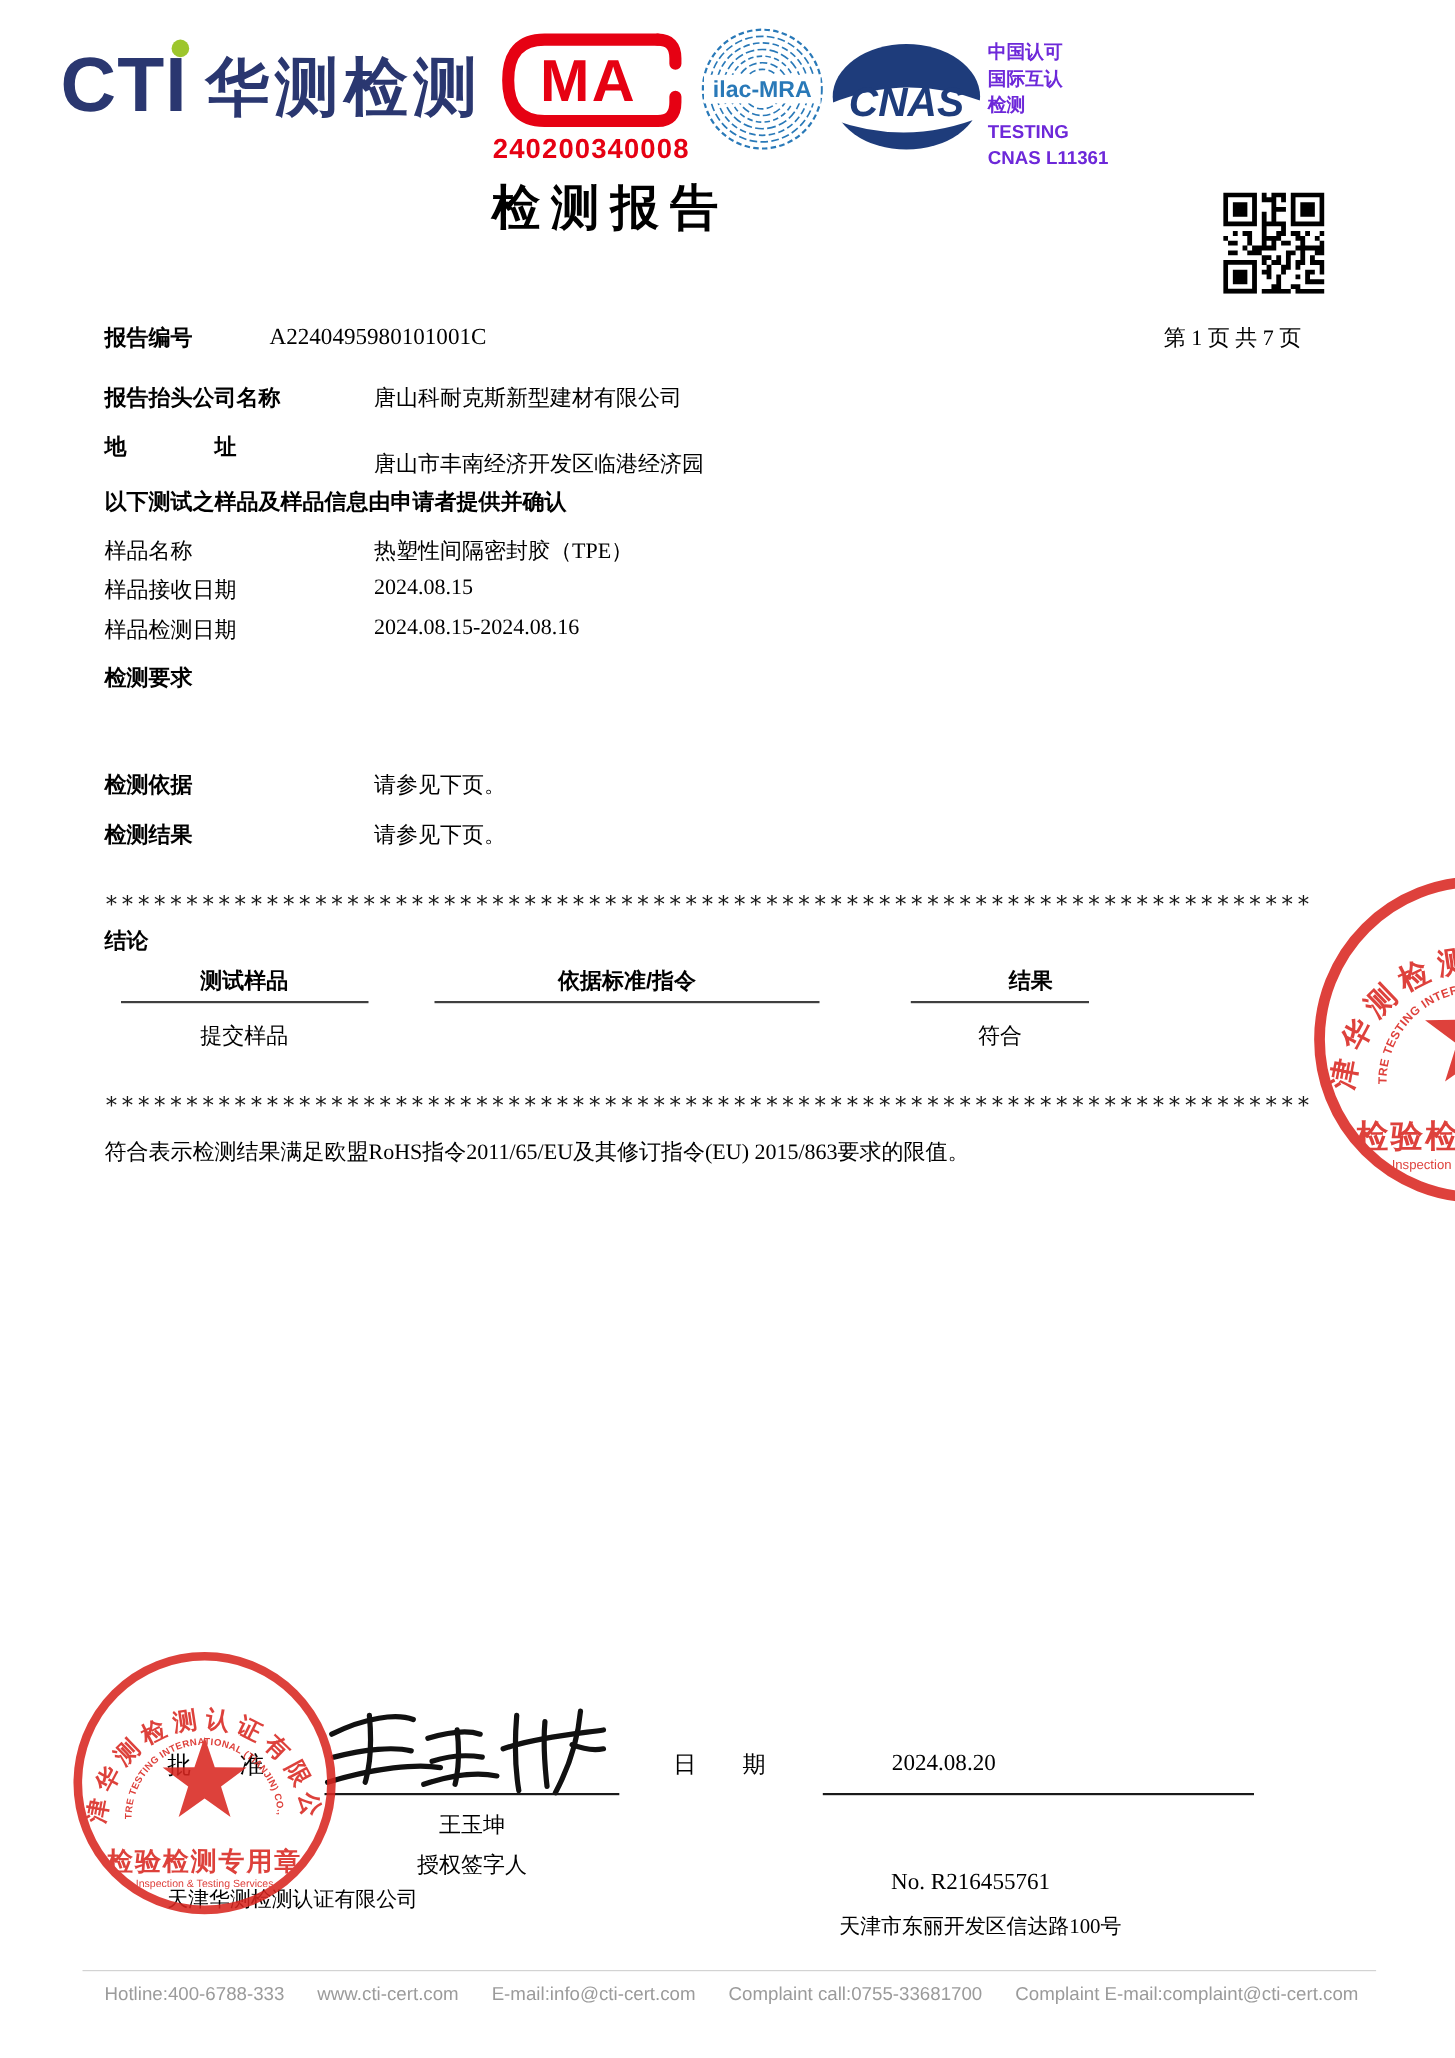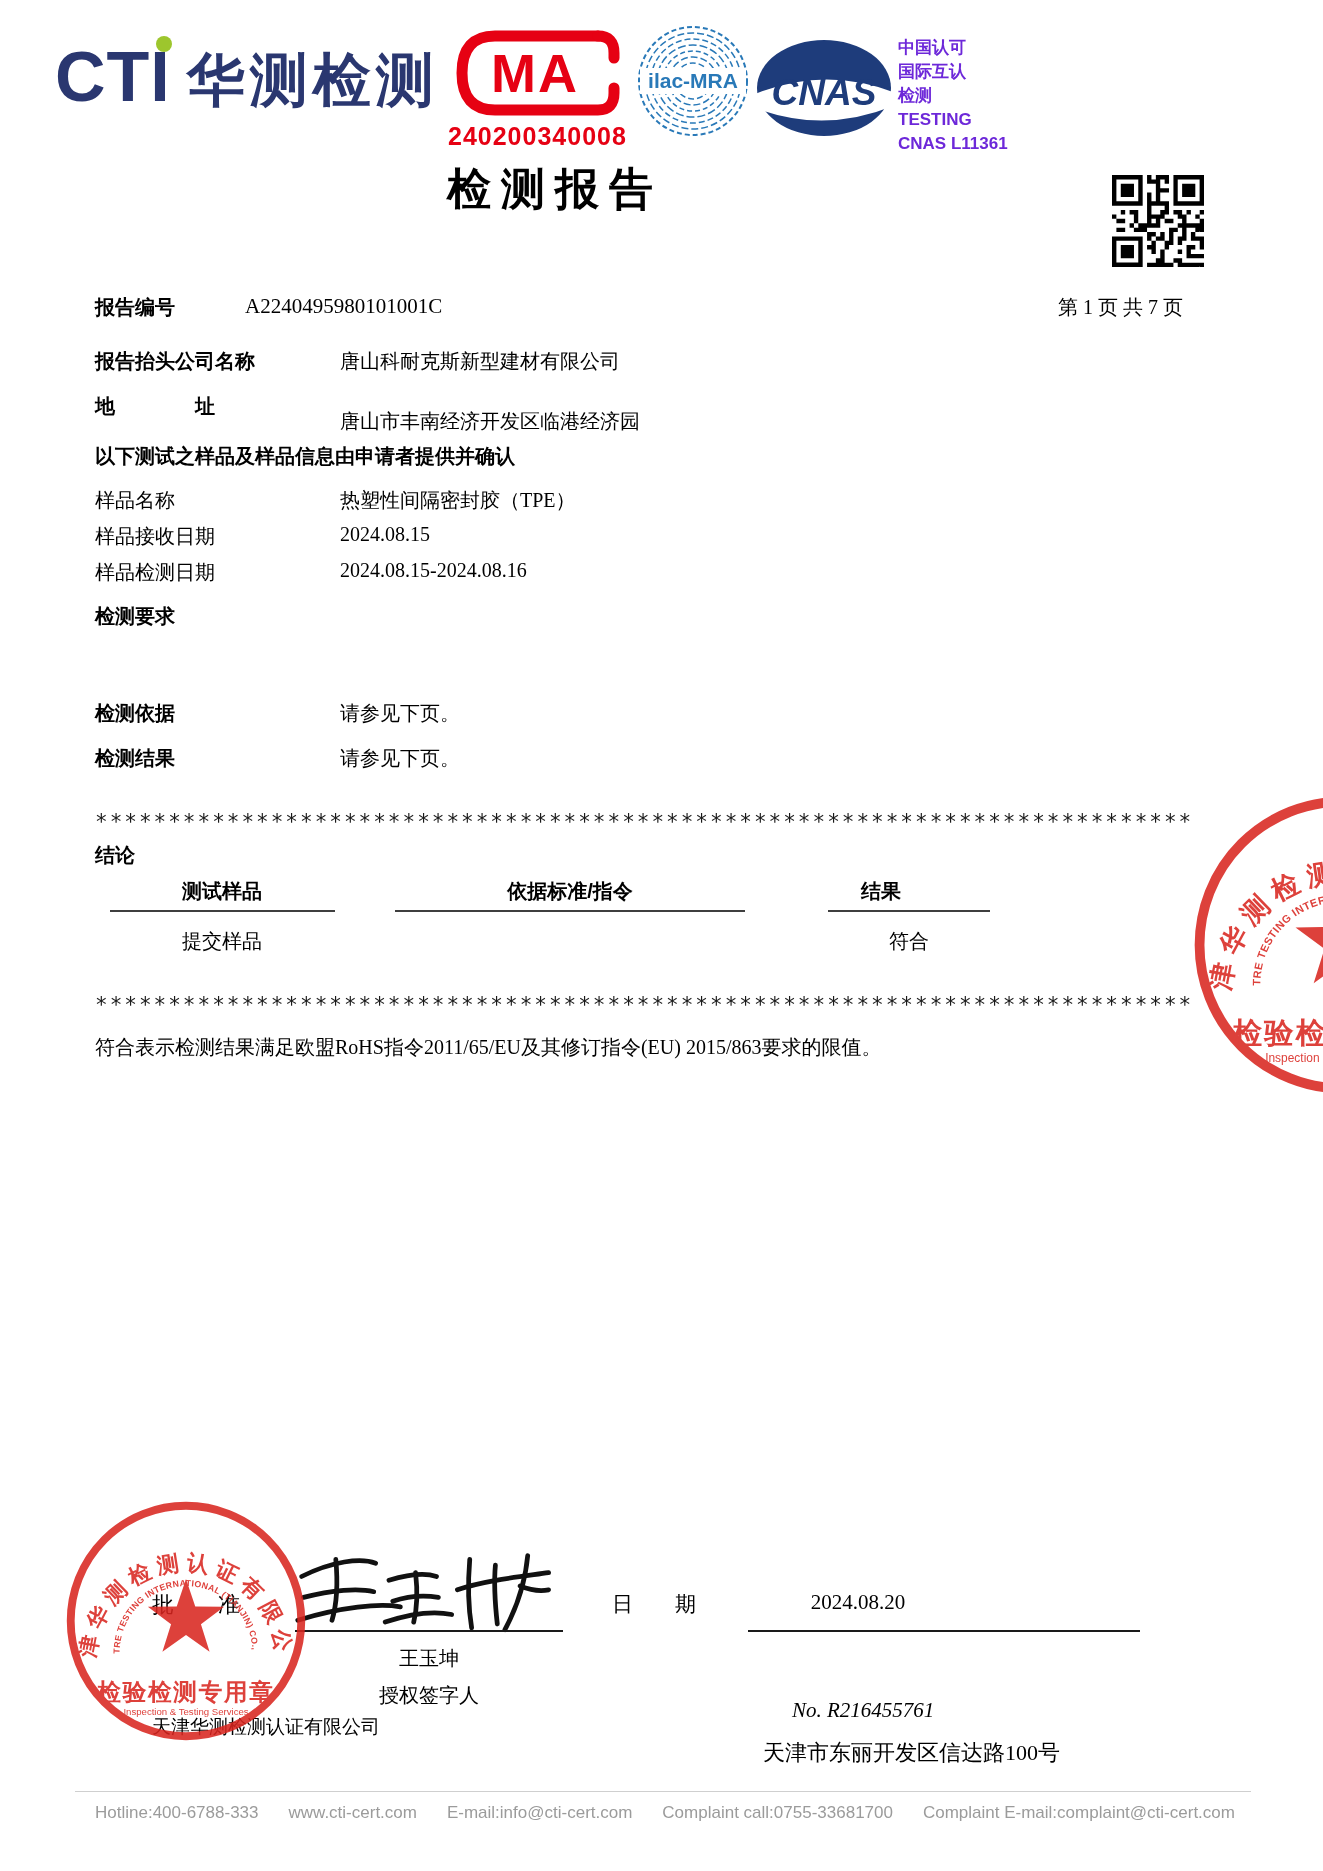--- a/index.html
+++ b/index.html
@@ -132,21 +132,21 @@
 
   <div class="abs lbl" style="left:95px; top:745px;">检测结果</div>
   <div class="abs val" style="left:340px; top:745px;">请参见下页。</div>
 
   <div class="abs stars" style="top:810px;">****************************************************************************************************</div>
 
   <div class="abs lbl" style="left:95px; top:842px;">结论</div>
 
   <div class="abs lbl t-cell" style="left:97px; top:878px; width:250px;">测试样品</div>
   <div class="abs lbl t-cell" style="left:350px; top:878px; width:440px;">依据标准/指令</div>
-  <div class="abs lbl t-cell" style="left:800px; top:878px; width:162px;">结果</div>
+  <div class="abs lbl t-cell" style="left:856px; top:878px; width:162px;">结果</div>
 
   <div class="abs t-rule" style="left:110px; top:910px; width:225px;"></div>
   <div class="abs t-rule" style="left:395px; top:910px; width:350px;"></div>
   <div class="abs t-rule" style="left:828px; top:910px; width:162px;"></div>
 
   <div class="abs val t-cell" style="left:97px; top:928px; width:250px;">提交样品</div>
   <div class="abs val t-cell" style="left:828px; top:928px; width:162px;">符合</div>
 
   <div class="abs stars" style="top:993px;">****************************************************************************************************</div>
 
@@ -181,22 +181,22 @@
   </svg>
   <div class="abs sig-line" style="left:295px; top:1630px; width:268px;"></div>
   <div class="abs val t-cell" style="left:295px; top:1645px; width:268px;text-align:center;">王玉坤</div>
   <div class="abs val t-cell" style="left:295px; top:1682px; width:268px;">授权签字人</div>
   <div class="abs val" style="left:152px; top:1714px; font-size:19px;">天津华测检测认证有限公司</div>
 
   <div class="abs val" style="left:612px; top:1590px; font-size:21px;">日　　期</div>
   <div class="abs val t-cell" style="left:758px; top:1590px; width:200px; font-size:21px;">2024.08.20</div>
   <div class="abs sig-line" style="left:748px; top:1630px; width:392px;"></div>
 
-  <div class="abs val" style="left:792px; top:1698px; font-size:21px;font-style:italic;">No. R216455761</div>
-  <div class="abs val" style="left:763px; top:1738px; font-size:22px;">天津市东丽开发区信达路100号</div>
+  <div class="abs val" style="left:810px; top:1698px; font-size:21px;">No. R216455761</div>
+  <div class="abs val" style="left:763px; top:1738px; font-size:19px;">天津市东丽开发区信达路100号</div>
 
   <div class="abs footer-rule"></div>
   <div class="abs footer-bar">
     <span>Hotline:400-6788-333</span>
     <span>www.cti-cert.com</span>
     <span>E-mail:info@cti-cert.com</span>
     <span>Complaint call:0755-33681700</span>
     <span>Complaint E-mail:complaint@cti-cert.com</span>
   </div>
 

